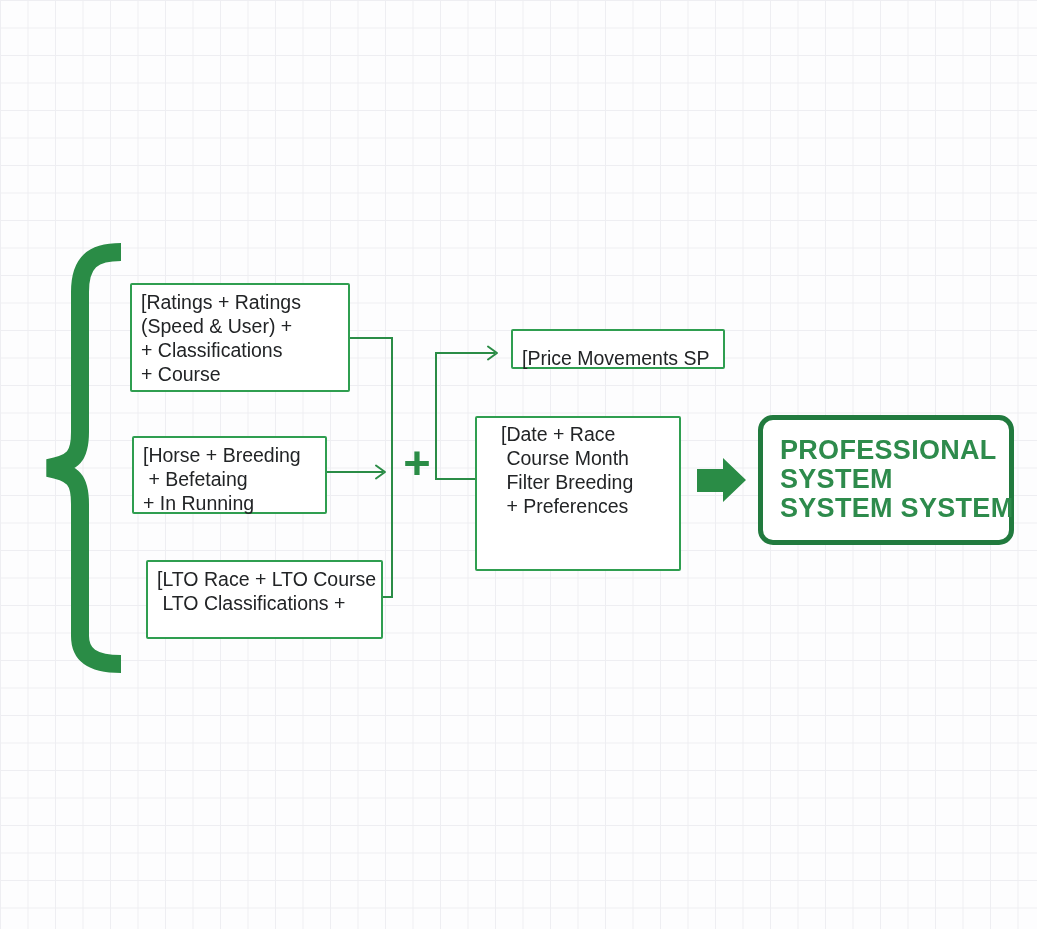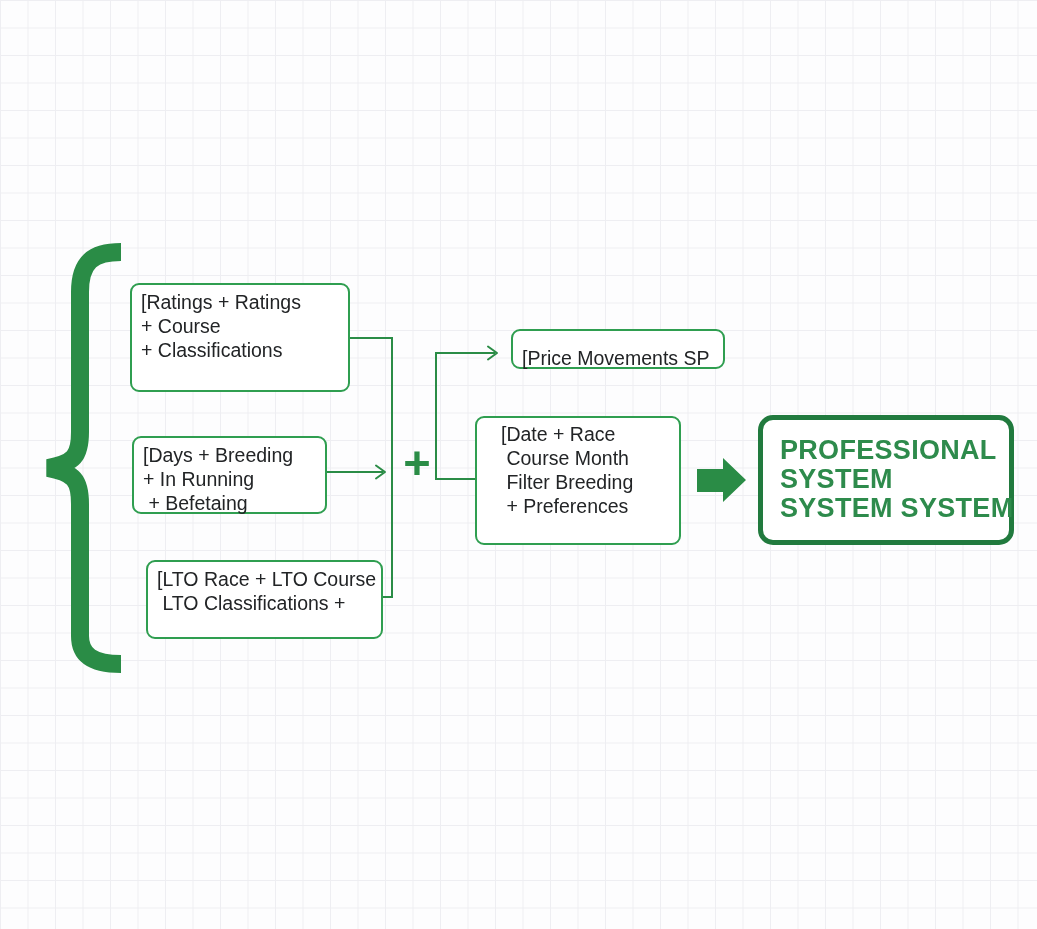--- a/index.html
+++ b/index.html
@@ -26,33 +26,33 @@
   .stroke-green {
     stroke: #2a8c46;
     fill: none;
   }
 
   .box {
     position: absolute;
     box-sizing: border-box;
     background: #ffffff;
     border: 2px solid #2f9e50;
-    border-radius: 9px;
+    border-radius: 2px;
     padding: 5px 9px;
     font-size: 19.5px;
     line-height: 24px;
     color: #222426;
   }
   .box .line { white-space: pre; }
 
   .box-ratings { left: 130px; top: 283px; width: 220px; height: 109px; }
   .box-horse   { left: 132px; top: 436px; width: 195px; height: 78px;  }
   .box-lto     { left: 146px; top: 560px; width: 237px; height: 79px;  }
   .box-price   { left: 511px; top: 329px; width: 214px; height: 40px; padding-top: 15px; }
-  .box-date    { left: 475px; top: 416px; width: 206px; height: 129px; padding-top: 4px; padding-left: 24px; }
+  .box-date    { left: 475px; top: 416px; width: 206px; height: 155px; padding-top: 4px; padding-left: 24px; }
 
   .plus {
     position: absolute;
     left: 398px; top: 438px;
     width: 38px;
     font-size: 47px;
     line-height: 50px;
     font-weight: bold;
     color: #2a8c46;
     text-align: center;
@@ -90,28 +90,29 @@
     <path class="stroke-green" stroke-width="2" stroke-linecap="round" stroke-linejoin="round" d="M 376 465.5 L 385 472 L 376 478.5"></path>
 
     <path class="stroke-green" stroke-width="2" d="M 475 479 H 436 V 353 H 495"></path>
     <path class="stroke-green" stroke-width="2" stroke-linecap="round" stroke-linejoin="round" d="M 488 346.5 L 497 353 L 488 359.5"></path>
 
     <path fill="#2a8c46" d="M 697 469 H 723 V 458 L 746 480 L 723 502 V 492 H 697 Z"></path>
   </svg>
 
   <div class="box box-ratings">
     <div class="line">[Ratings + Ratings</div>
+    <div class="line">(Speed &amp; User) +</div>
+    <div class="line">+ Classifications</div>
     <div class="line">+ Course</div>
-    <div class="line">+ Classifications</div>
   </div>
 
   <div class="box box-horse">
-    <div class="line">[Days + Breeding</div>
+    <div class="line">[Horse + Breeding</div>
+    <div class="line"> + Befetaing</div>
     <div class="line">+ In Running</div>
-    <div class="line"> + Befetaing</div>
   </div>
 
   <div class="box box-lto">
     <div class="line">[LTO Race + LTO Course</div>
     <div class="line"> LTO Classifications +</div>
   </div>
 
   <div class="plus">+</div>
 
   <div class="box box-price">

